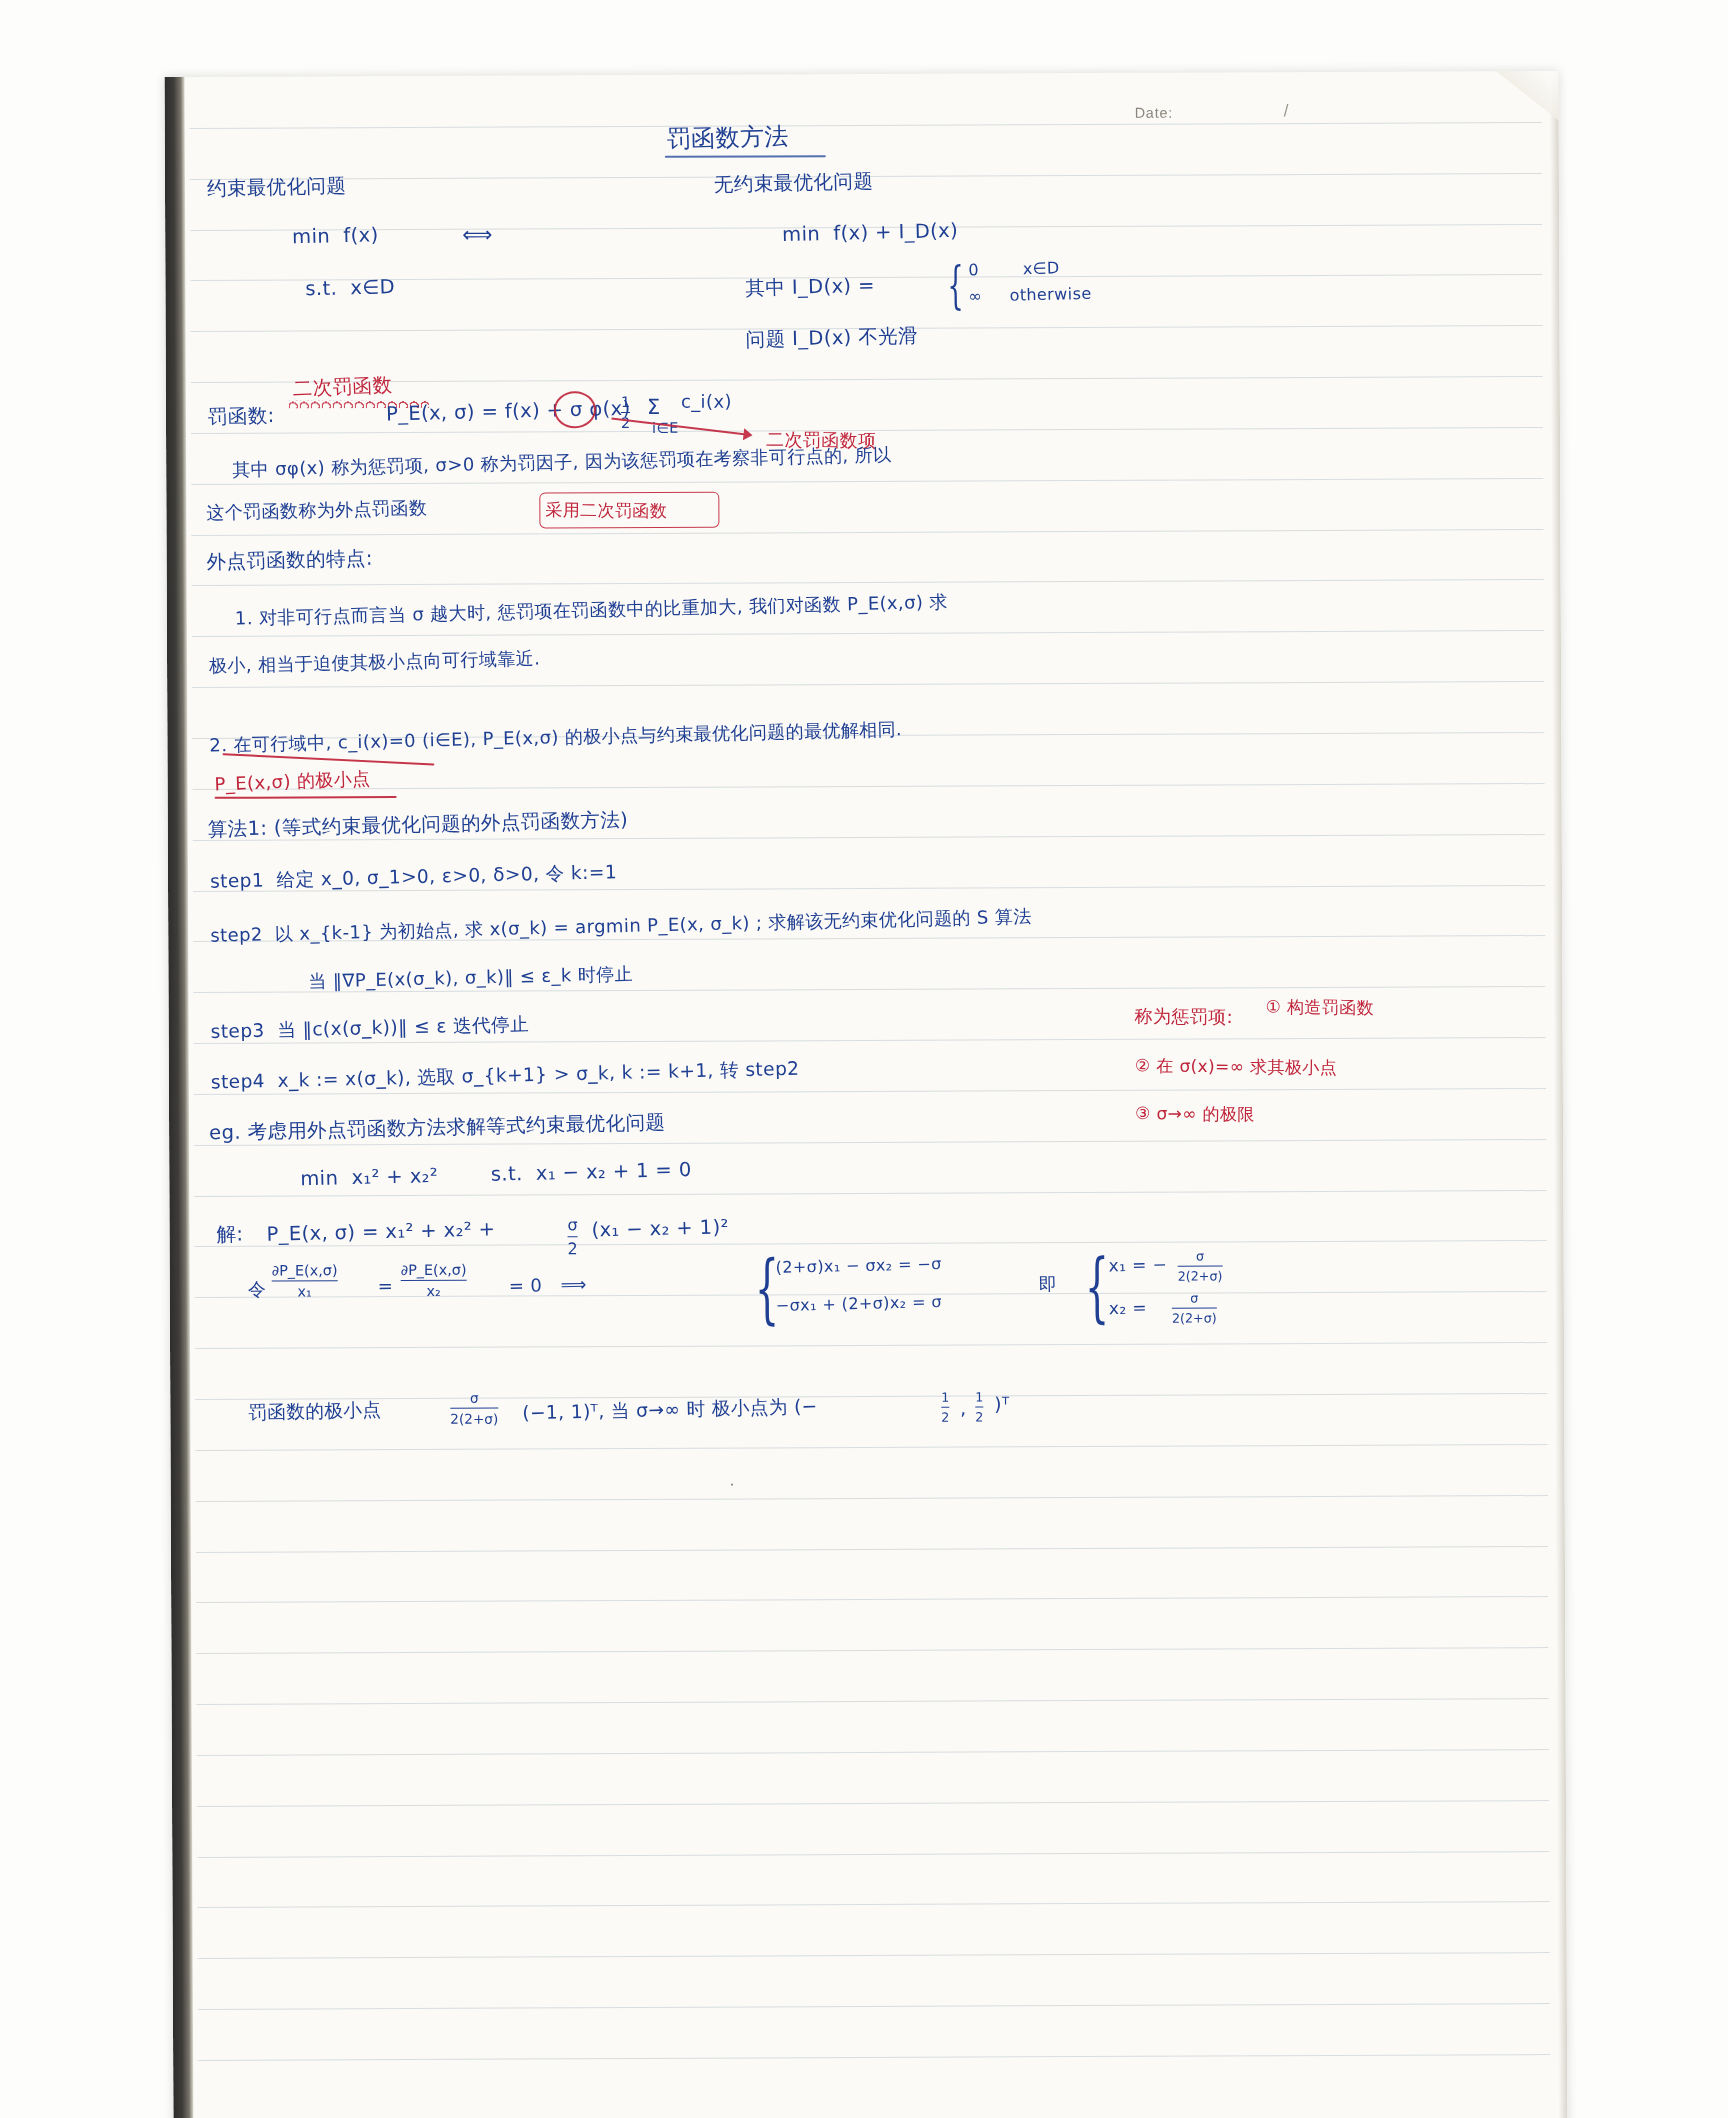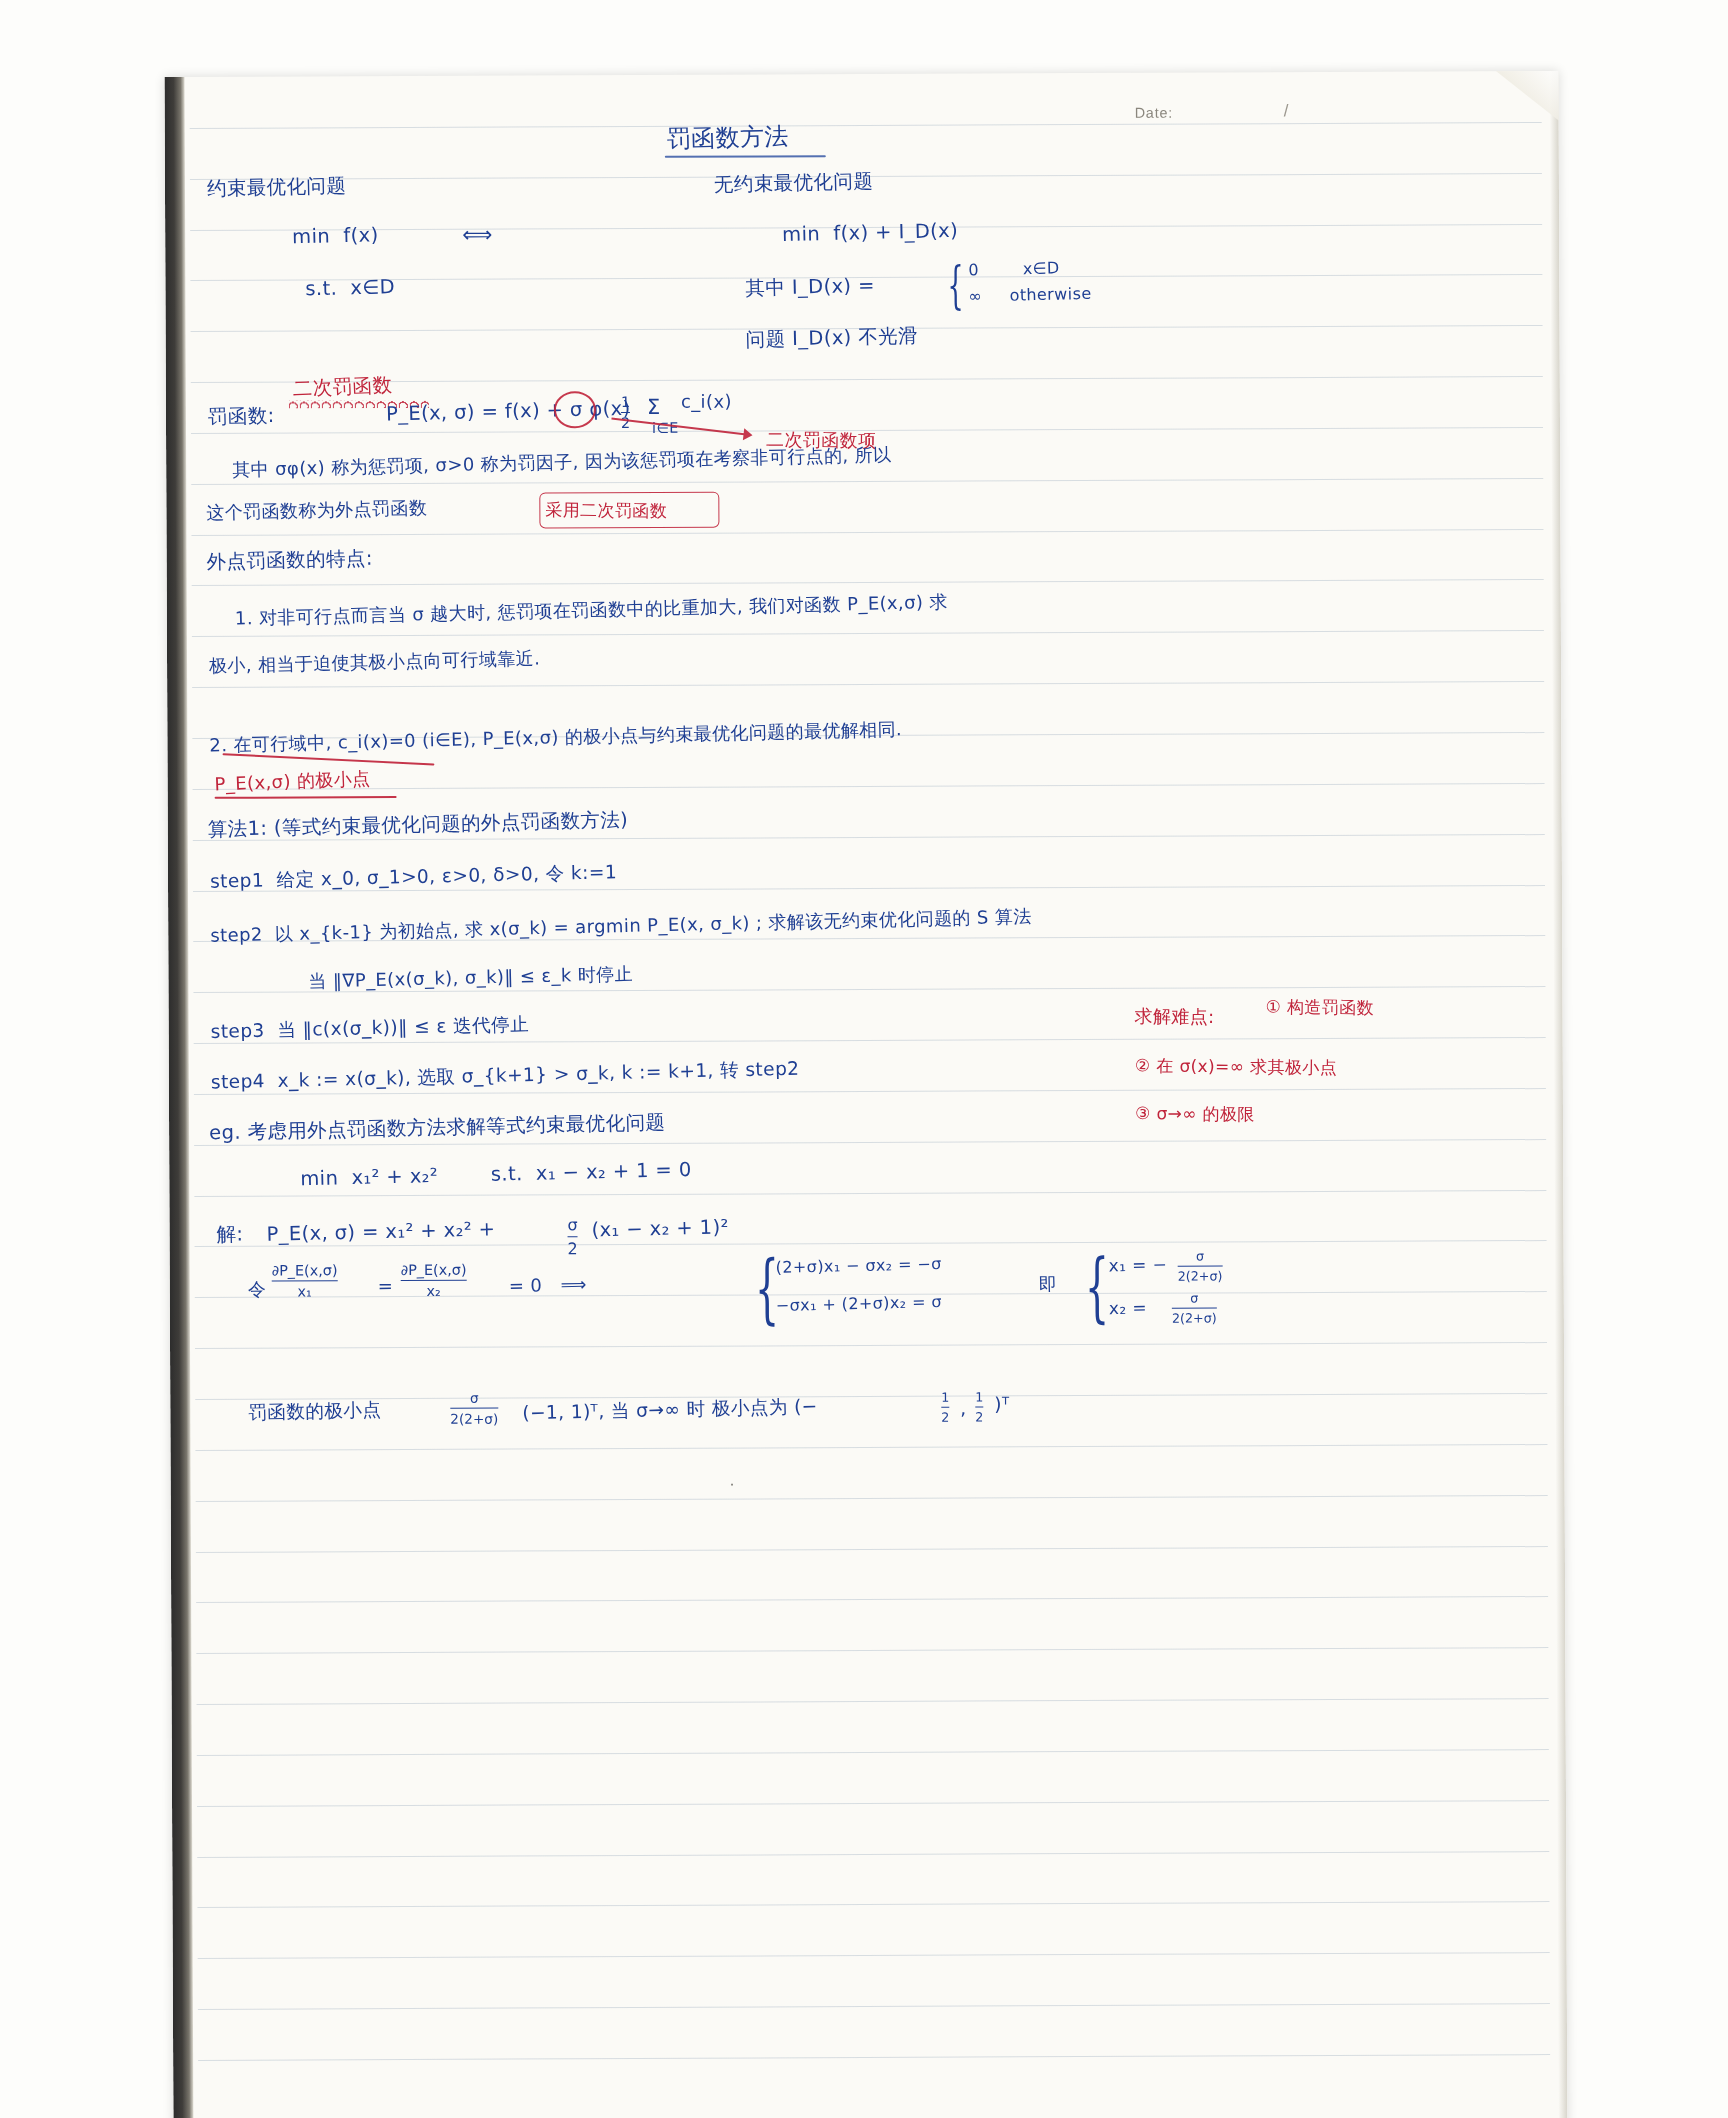--- a/index.html
+++ b/index.html
@@ -284,21 +284,21 @@
       <div class="underline-red" style="left:47px; top:720px; width:182px;"></div>
 
       <div class="hw blue s46 slant1" style="left:40px; top:735px;">算法1: (等式约束最优化问题的外点罚函数方法)</div>
 
       <div class="hw blue s44 slant1" style="left:42px; top:788px; font-size:18.6px;">step1  给定 x_0, σ_1&gt;0, ε&gt;0, δ&gt;0, 令 k:=1</div>
       <div class="hw blue s42 slant1" style="left:42px; top:839px;">step2  以 x_{k-1} 为初始点, 求 x(σ_k) = argmin P_E(x, σ_k) ; 求解该无约束优化问题的 S 算法</div>
       <div class="hw blue s42 slant1" style="left:140px; top:890px;">当 ‖∇P_E(x(σ_k), σ_k)‖ ≤ ε_k 时停止</div>
       <div class="hw blue s44 slant1" style="left:42px; top:939px; font-size:18.6px;">step3  当 ‖c(x(σ_k))‖ ≤ ε 迭代停止</div>
       <div class="hw blue s44 slant1" style="left:42px; top:987px; font-size:18.6px;">step4  x_k := x(σ_k), 选取 σ_{k+1} &gt; σ_k, k := k+1, 转 step2</div>
 
-      <div class="hw red s42 slant3" style="left:966px; top:932px;">求解难点:</div>
+      <div class="hw red s42 slant3" style="left:966px; top:932px;">称为惩罚项:</div>
       <div class="hw red s40 slant3" style="left:1097px; top:924px; font-size:17px;">① 构造罚函数</div>
       <div class="hw red s40 slant3" style="left:966px; top:983px; font-size:17px;">② 在 σ(x)=∞ 求其极小点</div>
       <div class="hw red s40 slant3" style="left:966px; top:1030px; font-size:17px;">③ σ→∞ 的极限</div>
 
       <div class="hw blue s46 slant1" style="left:40px; top:1038px;">eg. 考虑用外点罚函数方法求解等式约束最优化问题</div>
       <div class="hw blue s46 slant1" style="left:131px; top:1087px;">min  x₁² + x₂²        s.t.  x₁ − x₂ + 1 = 0</div>
 
       <div class="hw blue s46 slant1" style="left:47px; top:1144px;">解:</div>
       <div class="hw blue s46 slant1" style="left:97px; top:1144px;">P_E(x, σ) = x₁² + x₂² +</div>
       <div class="frac s38" style="left:398px; top:1140px;">

